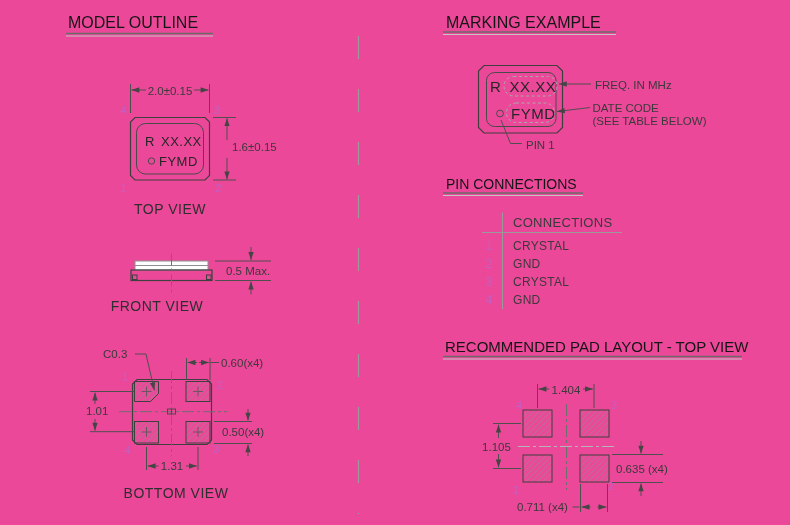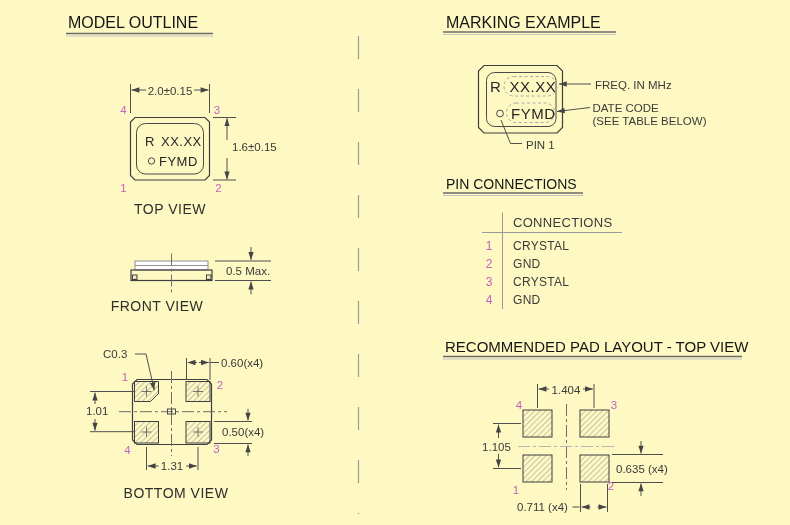--- a/index.html
+++ b/index.html
@@ -1,16 +1,16 @@
 <!DOCTYPE html>
 <html><head>
 <meta charset="utf-8">
 <style>
   html,body{margin:0;padding:0;background:#ffffff;}
-  #page{position:relative;width:790px;height:525px;background:#fef9c3;overflow:hidden;}
+  #page{position:relative;width:790px;height:525px;background:#ec4899;overflow:hidden;}
   svg text{font-family:"Liberation Sans",sans-serif;}
   .title  {font-size:16px; fill:#151515;}
   .title2 {font-size:14px; fill:#151515;}
   .title3 {font-size:15px; fill:#151515;}
   .vlabel {font-size:14px; fill:#2e2e2e; letter-spacing:.5px;}
   .dim    {font-size:11.5px; fill:#3a3a3a;}
   .pin    {font-size:11.5px; fill:#c25fc2;}
   .mark   {font-size:13px; fill:#262626; letter-spacing:.5px;}
   .mark2  {font-size:15px; fill:#262626; letter-spacing:.5px;}
   .tblh   {font-size:13px; fill:#3a3a3a; letter-spacing:.3px;}

